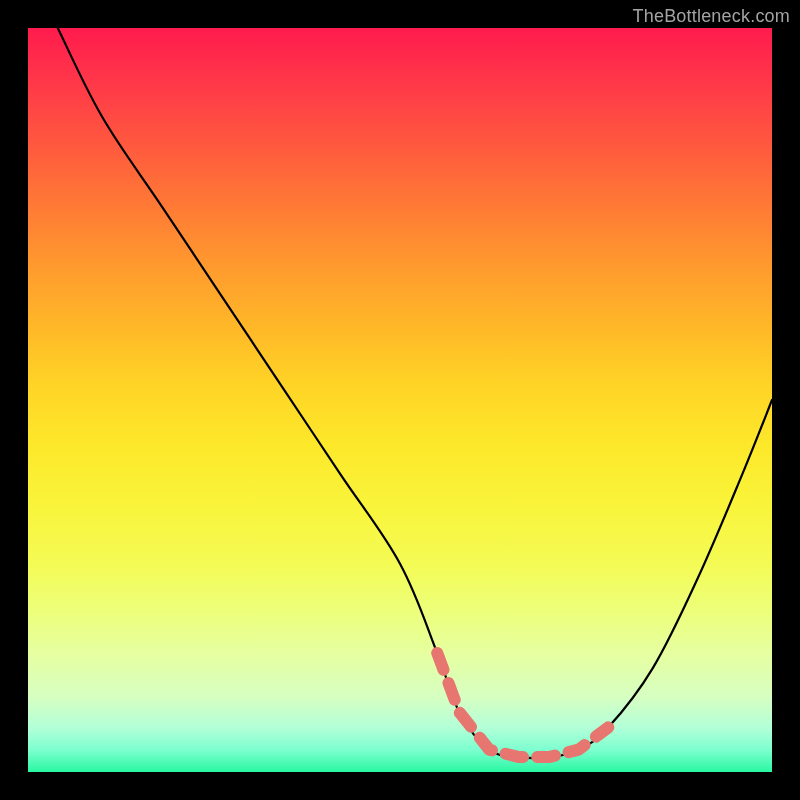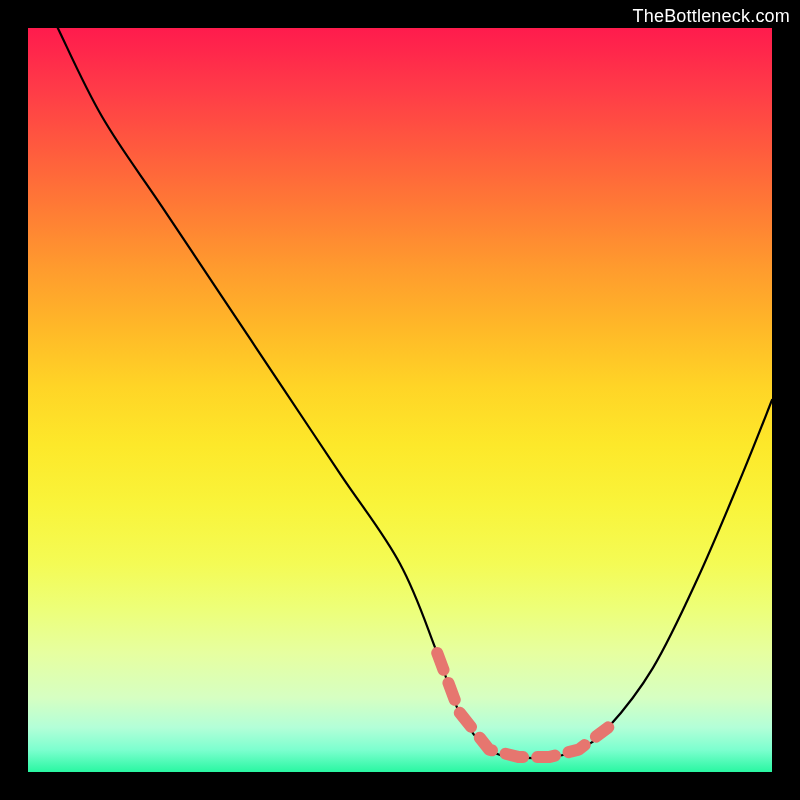--- a/index.html
+++ b/index.html
@@ -51,21 +51,21 @@
     width: 100%;
     height: 100%;
     display: block;
   }
   .watermark {
     position: absolute;
     top: 6px;
     right: 10px;
     font-family: Arial, Helvetica, sans-serif;
     font-size: 18px;
-    color: #ffffff;
+    color: #a3a3a3;
     letter-spacing: 0.2px;
   }
 </style>
 </head>
 <body>
 
 <div class="stage">
 
   <div class="watermark">TheBottleneck.com</div>
 

